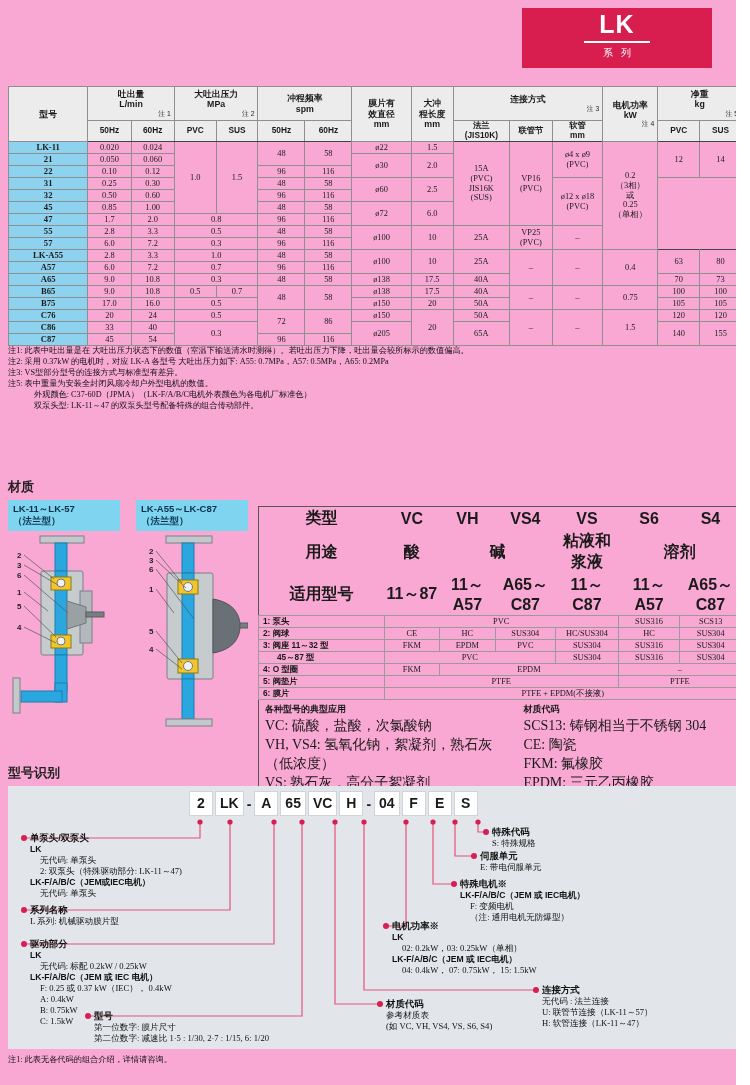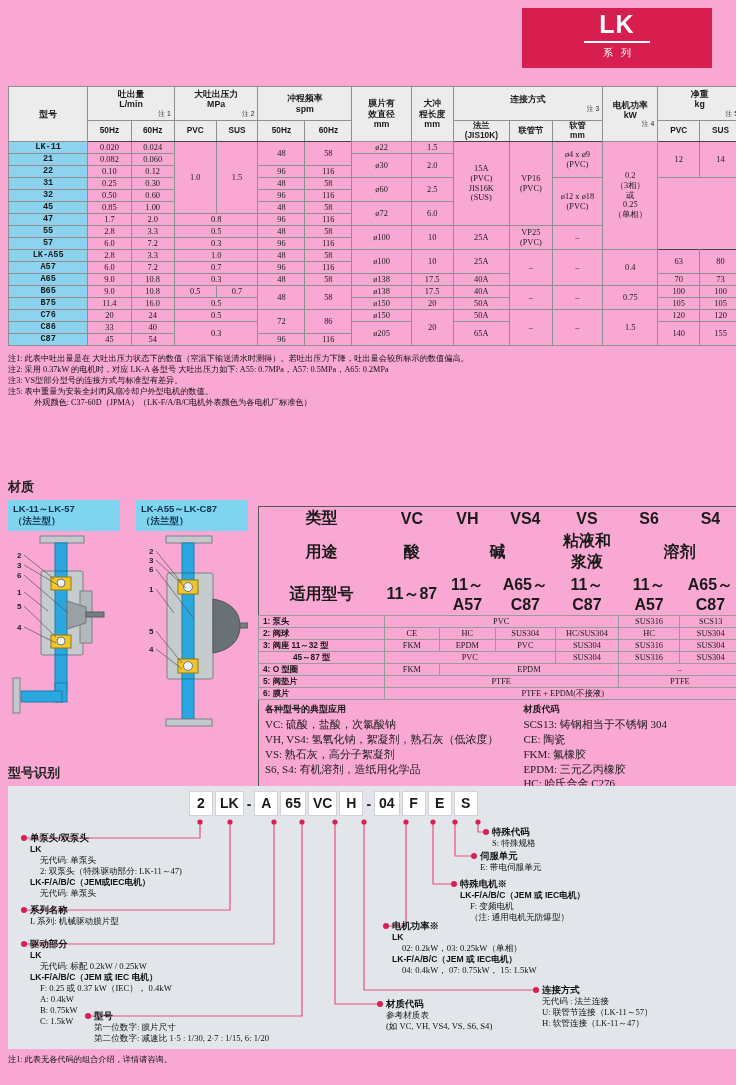--- a/index.html
+++ b/index.html
@@ -14,44 +14,44 @@
   .sec-h{font-size:13px;font-weight:bold;margin:0 0 4px 0;color:#222}
   
   .spec-sec{position:absolute;left:8px;top:86px;width:734px}
   table.spec{width:100%;border-collapse:collapse;table-layout:fixed;border:1.5px solid #555}
   .spec th,.spec td{border:0.5px solid #8f8f8f;text-align:center;vertical-align:middle;
         padding:0 1px;line-height:1.18;overflow:hidden}
   .spec th{background:#ececec;font-size:8.8px;font-weight:bold;position:relative}
   .spec tr.hr1 th{height:33px}
   .spec tr.hr2 th{height:20px;font-size:8.3px;border-bottom:1.2px solid #444}
   .spec td{font-size:8.4px;height:11px;font-family:"Liberation Serif",serif}
-  .spec td.mdl{background:#8dd3ef;font-family:Liberation Mono, monospace;font-weight:bold;font-size:8.6px}
+  .spec td.mdl{background:#8dd3ef;font-family:Liberation Serif, serif;font-weight:bold;font-size:8.6px}
   .spec tr.gt>td{border-top:1.2px solid #444}
   .hn{display:block;font-size:6.8px;font-weight:normal;text-align:right;padding-right:2px;color:#222}
   
-  .notes{margin-top:8px}
+  .notes{margin-top:0}
   .nl{font-size:8.2px;font-family:"Liberation Serif",serif;line-height:1.34;color:#111}
   .nl.ind{padding-left:26px}
   
   .mat-sec{position:absolute;left:8px;top:478px;width:734px;height:282px}
   .panel{position:absolute}
   .p1{left:0;top:24;width:112px}
   .p2{left:128px;top:24;width:112px}
   .phead{background:#7fd4ef;color:#0c2f4e;font-weight:bold;font-size:9.5px;line-height:1.3;padding:3px 5px}
   svg.pump{display:block;margin-top:2px}
   .mat-right{position:absolute;left:250px;top:28px;width:484px}
   table.mat{width:100%;border-collapse:collapse;table-layout:fixed;border:1.5px solid #555}
   .mat td{border:0.5px solid #9a9a9a;font-size:8.4px;text-align:center;height:11px;padding:0 2px;
         font-family:"Liberation Serif",serif;line-height:1.15}
   .mat td.lbl{text-align:left;padding-left:4px;font-family:"Liberation Sans",sans-serif;font-weight:bold;font-size:8.3px}
-  .mat td.ind{padding-left:34px}
+  .mat td.ind{padding-left:18px}
   .apps-box{border:1.5px solid #555;border-top:none;display:flex;gap:15px;padding:3px 6px 12px}
   .apps-col{flex:1.15}.codes-col{flex:1}
   .apps-title{font-weight:bold;font-size:9px;margin-bottom:1px}
-  .apps-item{font-size:11px;font-family:"Liberation Serif",serif;line-height:1.35}
+  .apps-item{font-size:14px;font-family:"Liberation Serif",serif;line-height:1.35}
   .mat-notes{margin-top:4px;padding-left:10px}
   
   .mid-sec{position:absolute;left:8px;top:764px;width:734px}
   .gray-panel{position:relative;width:734px;height:263px;background:#e2e5e9;margin-top:3px}
   .code-strip{position:absolute;left:182px;top:6px;display:flex;align-items:center}
   .seg{background:#fff;font-weight:bold;font-size:14px;line-height:20px;height:22px;min-width:14px;
        padding:1px 4px 0;text-align:center;margin-right:4px;box-shadow:0 0 0 1px #d0d3d8}
   .dash{font-weight:bold;font-size:14px;margin-right:4px}
   svg.conn{position:absolute;left:0;top:0;width:734px;height:263px;pointer-events:none}
   .blk{position:absolute;font-size:8.6px}
@@ -131,21 +131,21 @@
             <td class="">1.5</td>
             <td rowspan="7" class="">15A<br>(PVC)<br>JIS16K<br>(SUS)</td>
             <td rowspan="7" class="">VP16<br>(PVC)</td>
             <td rowspan="3" class="">ø4 x ø9<br>(PVC)</td>
             <td rowspan="9" class="">0.2<br>（3相）<br>或<br>0.25<br>（单相）</td>
             <td rowspan="3" class="">12</td>
             <td rowspan="3" class="">14</td>
           </tr>
           <tr>
             <td class=" mdl">21</td>
-            <td class="">0.082</td>
+            <td class="">0.050</td>
             <td class="">0.060</td>
             <td rowspan="2" class="">ø30</td>
             <td rowspan="2" class="">2.0</td>
           </tr>
           <tr>
             <td class=" mdl">22</td>
             <td class="">0.10</td>
             <td class="">0.12</td>
             <td class="">96</td>
             <td class="">116</td>
@@ -254,21 +254,21 @@
             <td class="">17.5</td>
             <td class="">40A</td>
             <td rowspan="2" class="">–</td>
             <td rowspan="2" class="">–</td>
             <td rowspan="2" class="">0.75</td>
             <td class="">100</td>
             <td class="">100</td>
           </tr>
           <tr>
             <td class=" mdl">B75</td>
-            <td class="">11.4</td>
+            <td class="">17.0</td>
             <td class="">16.0</td>
             <td colspan="2" class="">0.5</td>
             <td class="">ø150</td>
             <td class="">20</td>
             <td class="">50A</td>
             <td class="">105</td>
             <td class="">105</td>
           </tr>
           <tr class="gt">
             <td class=" mdl">C76</td>
@@ -304,20 +304,21 @@
             <td class="">116</td>
           </tr>
         </tbody>
     </table>
     <div id="spec-notes" class="notes">
         <div class="nl">注1: 此表中吐出量是在 大吐出压力状态下的数值（室温下输送清水时测得）。若吐出压力下降，吐出量会较所标示的数值偏高。</div>
         <div class="nl">注2: 采用 0.37kW 的电机时，对应 LK-A 各型号 大吐出压力如下: A55: 0.7MPa，A57: 0.5MPa，A65: 0.2MPa</div>
         <div class="nl">注3: VS型部分型号的连接方式与标准型有差异。</div>
         <div class="nl">注5: 表中重量为安装全封闭风扇冷却户外型电机的数值。</div>
         <div class="nl ind">外观颜色: C37-60D（JPMA）（LK-F/A/B/C电机外表颜色为各电机厂标准色）</div>
+        <div class="nl ind">双泵头型: LK-11～47 的双泵头型号配备特殊的组合传动部件。</div>
       </div>
   </div>
 
   <div class="mat-sec">
     <div class="sec-h">材质</div>
 
     <div class="panel p1">
       <div class="phead">
         <div>LK-11～LK-57</div>
         <div>（法兰型）</div>

